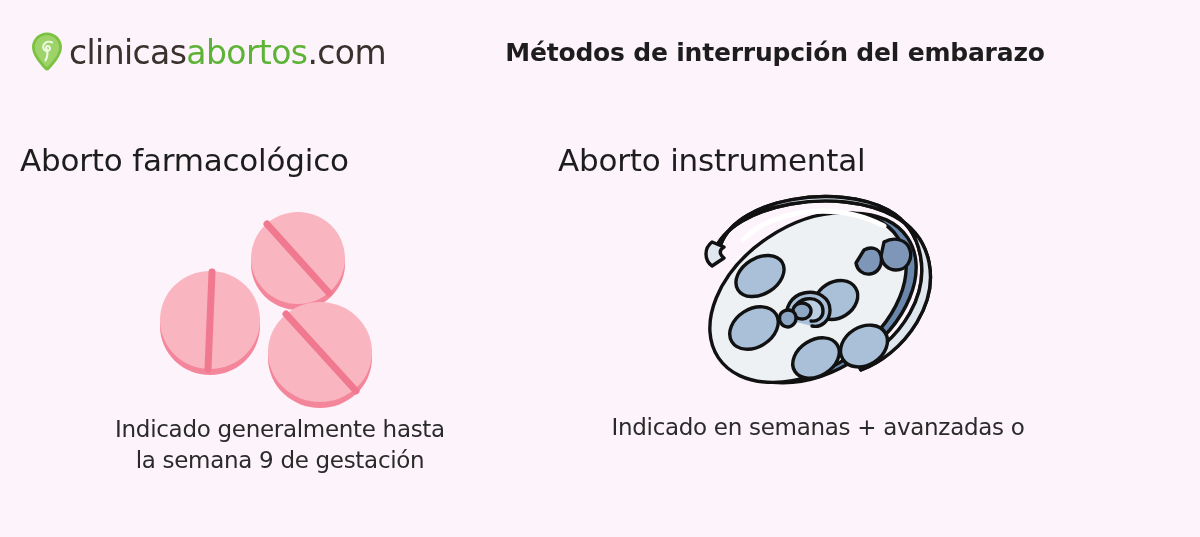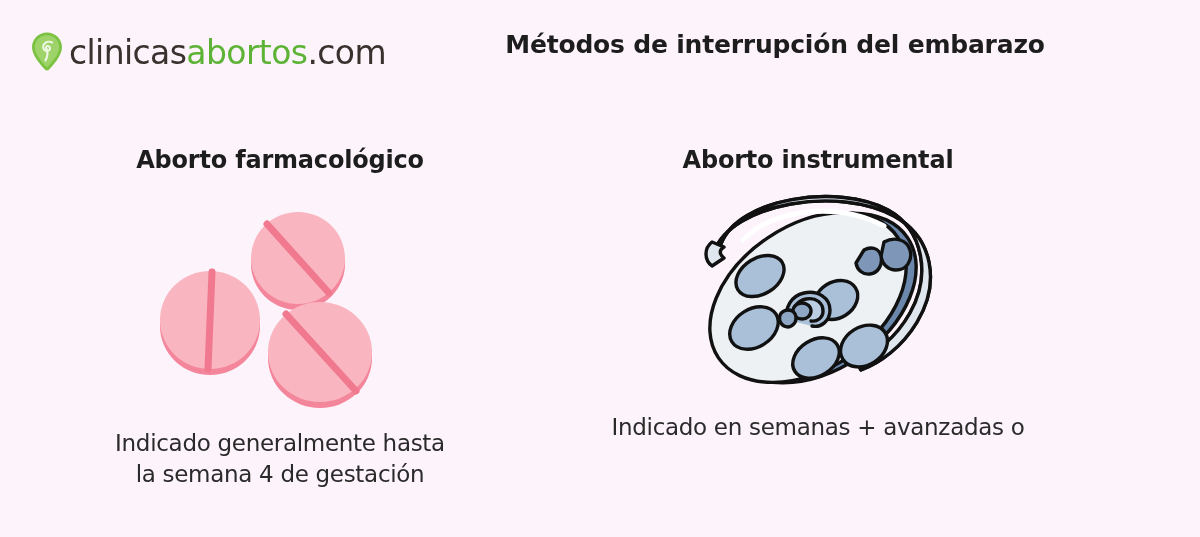--- a/index.html
+++ b/index.html
@@ -44,21 +44,21 @@
     line-height: 1;
     white-space: nowrap;
   }
   .brand-dark { color: #3a312e; }
   .brand-green { color: #5cb335; }
 
   .page-title {
     position: absolute;
     left: 0;
     right: 0;
-    top: 30px;
+    top: 38px;
     text-align: center;
     padding-left: 350px;
     font-family: "DejaVu Sans", sans-serif;
     font-weight: bold;
     font-size: 25px;
     color: #1d1d1d;
     letter-spacing: -0.2px;
     white-space: nowrap;
   }
 
@@ -66,24 +66,23 @@
   .panel {
     position: absolute;
     top: 140px;
     width: 520px;
     height: 370px;
   }
   .panel-left  { left: 20px; }
   .panel-right { left: 558px; }
 
   .panel-heading {
-    text-align: center;
-    font-family: "DejaVu Sans", sans-serif;
-    font-weight: bold;
-    font-size: 24px;
+    font-family: "DejaVu Sans", sans-serif;
+    font-weight: normal;
+    font-size: 31px;
     color: #1d1d1d;
     letter-spacing: -0.2px;
     margin: 0;
     height: 40px;
     line-height: 40px;
     white-space: nowrap;
   }
 
   .panel-art {
     position: relative;
@@ -95,21 +94,21 @@
   .panel-caption {
     text-align: center;
     font-family: "DejaVu Sans", sans-serif;
     font-size: 23px;
     line-height: 1.33;
     color: #2a2a2a;
     letter-spacing: -0.3px;
     white-space: nowrap;
   }
   .panel-caption span { display: block; }
-  .panel-left  .panel-caption { margin-top: 18px; }
+  .panel-left  .panel-caption { margin-top: 4px; }
   .panel-right .panel-caption { margin-top: 2px; }
 </style>
 </head>
 <body>
 
 <div id="infographic">
 
   <div class="brand-logo">
     <svg class="brand-mark" viewBox="0 0 34 42">
       <path d="M17 1.5C8.7 1.5 2 8.1 2 16.2c0 8.3 9.3 18.6 13.1 22.5 1 1.1 2.8 1.1 3.8 0C22.7 34.8 32 24.5 32 16.2 32 8.1 25.3 1.5 17 1.5z" fill="#7cc242"></path>
@@ -143,21 +142,21 @@
         <g>
           <ellipse cx="190" cy="178" rx="52" ry="50" fill="#f4869b"></ellipse>
           <ellipse cx="190" cy="172" rx="52" ry="50" fill="#fab6c0"></ellipse>
           <path d="M156 134 L226 211" stroke="#f0798f" stroke-width="7" stroke-linecap="round"></path>
         </g>
       </svg>
     </div>
 
     <div class="panel-caption">
       <span>Indicado generalmente hasta</span>
-      <span>la semana 4 de gestación</span>
+      <span>la semana 9 de gestación</span>
     </div>
   </div>
 
   <div class="panel panel-right">
     <div class="panel-heading">Aborto instrumental</div>
 
     <div class="panel-art">
       <svg width="260" height="230" viewBox="0 0 260 230">
         <g stroke="#111111" stroke-width="3.4" stroke-linejoin="round" stroke-linecap="round">
 

